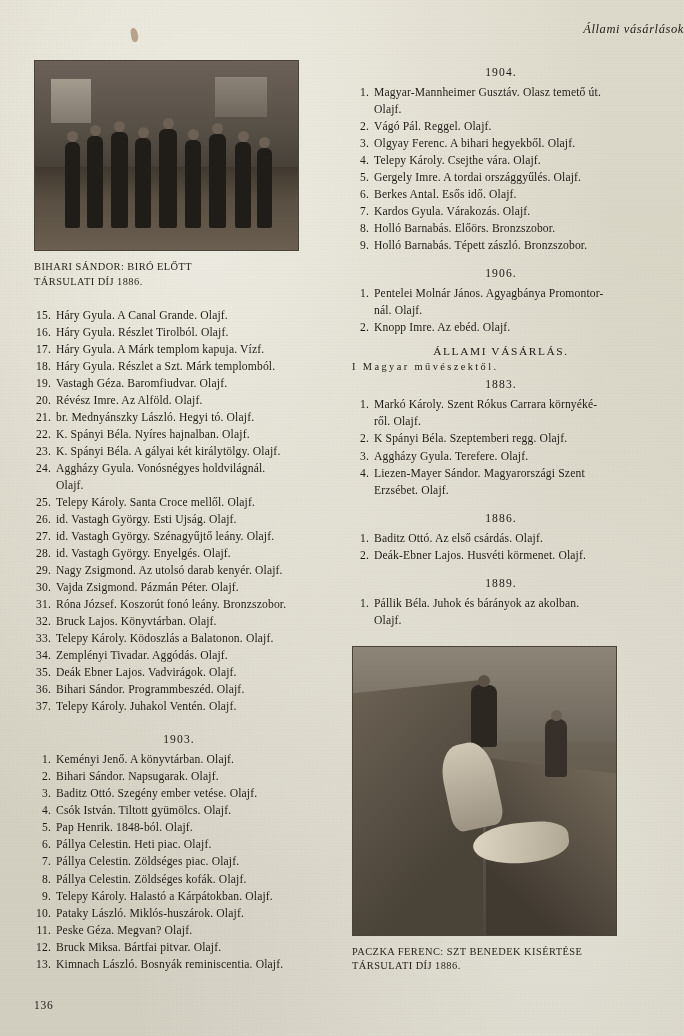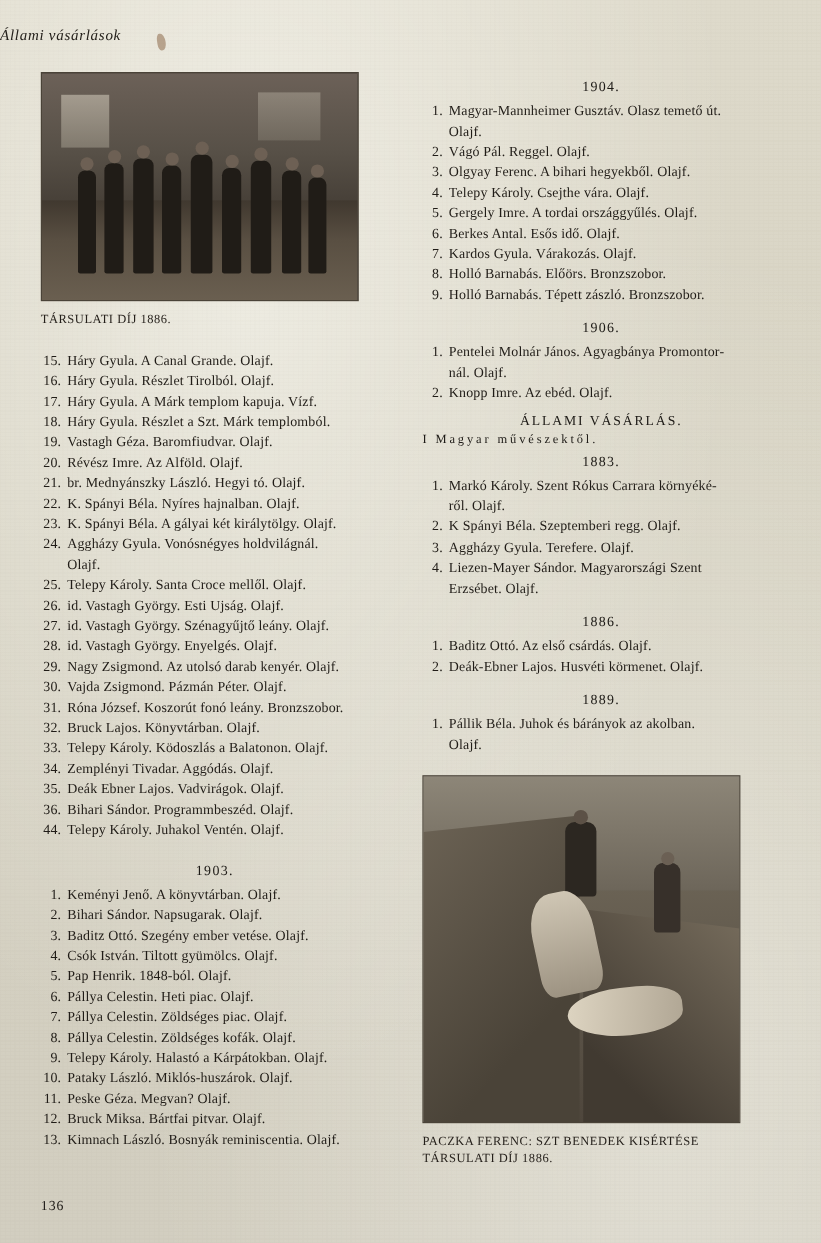--- a/index.html
+++ b/index.html
@@ -31,21 +31,21 @@
     opacity: 0.35;
     background-image:
       repeating-linear-gradient(0deg, rgba(120,110,95,0.05) 0px, rgba(120,110,95,0.05) 1px, rgba(255,255,255,0) 1px, rgba(255,255,255,0) 3px),
       repeating-linear-gradient(90deg, rgba(120,110,95,0.04) 0px, rgba(120,110,95,0.04) 1px, rgba(255,255,255,0) 1px, rgba(255,255,255,0) 4px);
   }
   .running-head {
     position: absolute;
     top: 22px;
     left: 0;
     width: 684px;
-    text-align: left;
+    text-align: right;
     font-style: italic;
     font-size: 12.5px;
     letter-spacing: 0.6px;
     color: #24201b;
   }
   .smudge {
     position: absolute;
     left: 131px;
     top: 28px;
     width: 7px;
@@ -281,20 +281,21 @@
       <div class="fig" style="left:76px;width:17px;height:96px;"></div>
       <div class="fig" style="left:100px;width:16px;height:90px;"></div>
       <div class="fig" style="left:124px;width:18px;height:99px;"></div>
       <div class="fig" style="left:150px;width:16px;height:88px;"></div>
       <div class="fig" style="left:174px;width:17px;height:94px;"></div>
       <div class="fig" style="left:200px;width:16px;height:86px;"></div>
       <div class="fig" style="left:222px;width:15px;height:80px;"></div>
     </div>
 
     <div class="caption">
+      <div>BIHARI SÁNDOR: BIRÓ ELŐTT</div>
       <div>TÁRSULATI DÍJ 1886.</div>
     </div>
 
     <div class="block-gap-lg"></div>
 
     <ul class="list" id="left-list-continued">
         <li>
           <span class="num">15.</span>
           <span class="txt"><span>Háry Gyula. A Canal Grande. Olajf.</span></span>
         </li>
@@ -376,21 +377,21 @@
         </li>
         <li>
           <span class="num">35.</span>
           <span class="txt"><span>Deák Ebner Lajos. Vadvirágok. Olajf.</span></span>
         </li>
         <li>
           <span class="num">36.</span>
           <span class="txt"><span>Bihari Sándor. Programmbeszéd. Olajf.</span></span>
         </li>
         <li>
-          <span class="num">44.</span>
+          <span class="num">37.</span>
           <span class="txt"><span>Telepy Károly. Juhakol Ventén. Olajf.</span></span>
         </li>
       </ul>
 
     <div class="block-gap-md"></div>
     <div class="year-head">1903.</div>
     <ul class="list" id="left-list-1903">
         <li>
           <span class="num">1.</span>
           <span class="txt"><span>Keményi Jenő. A könyvtárban. Olajf.</span></span>

